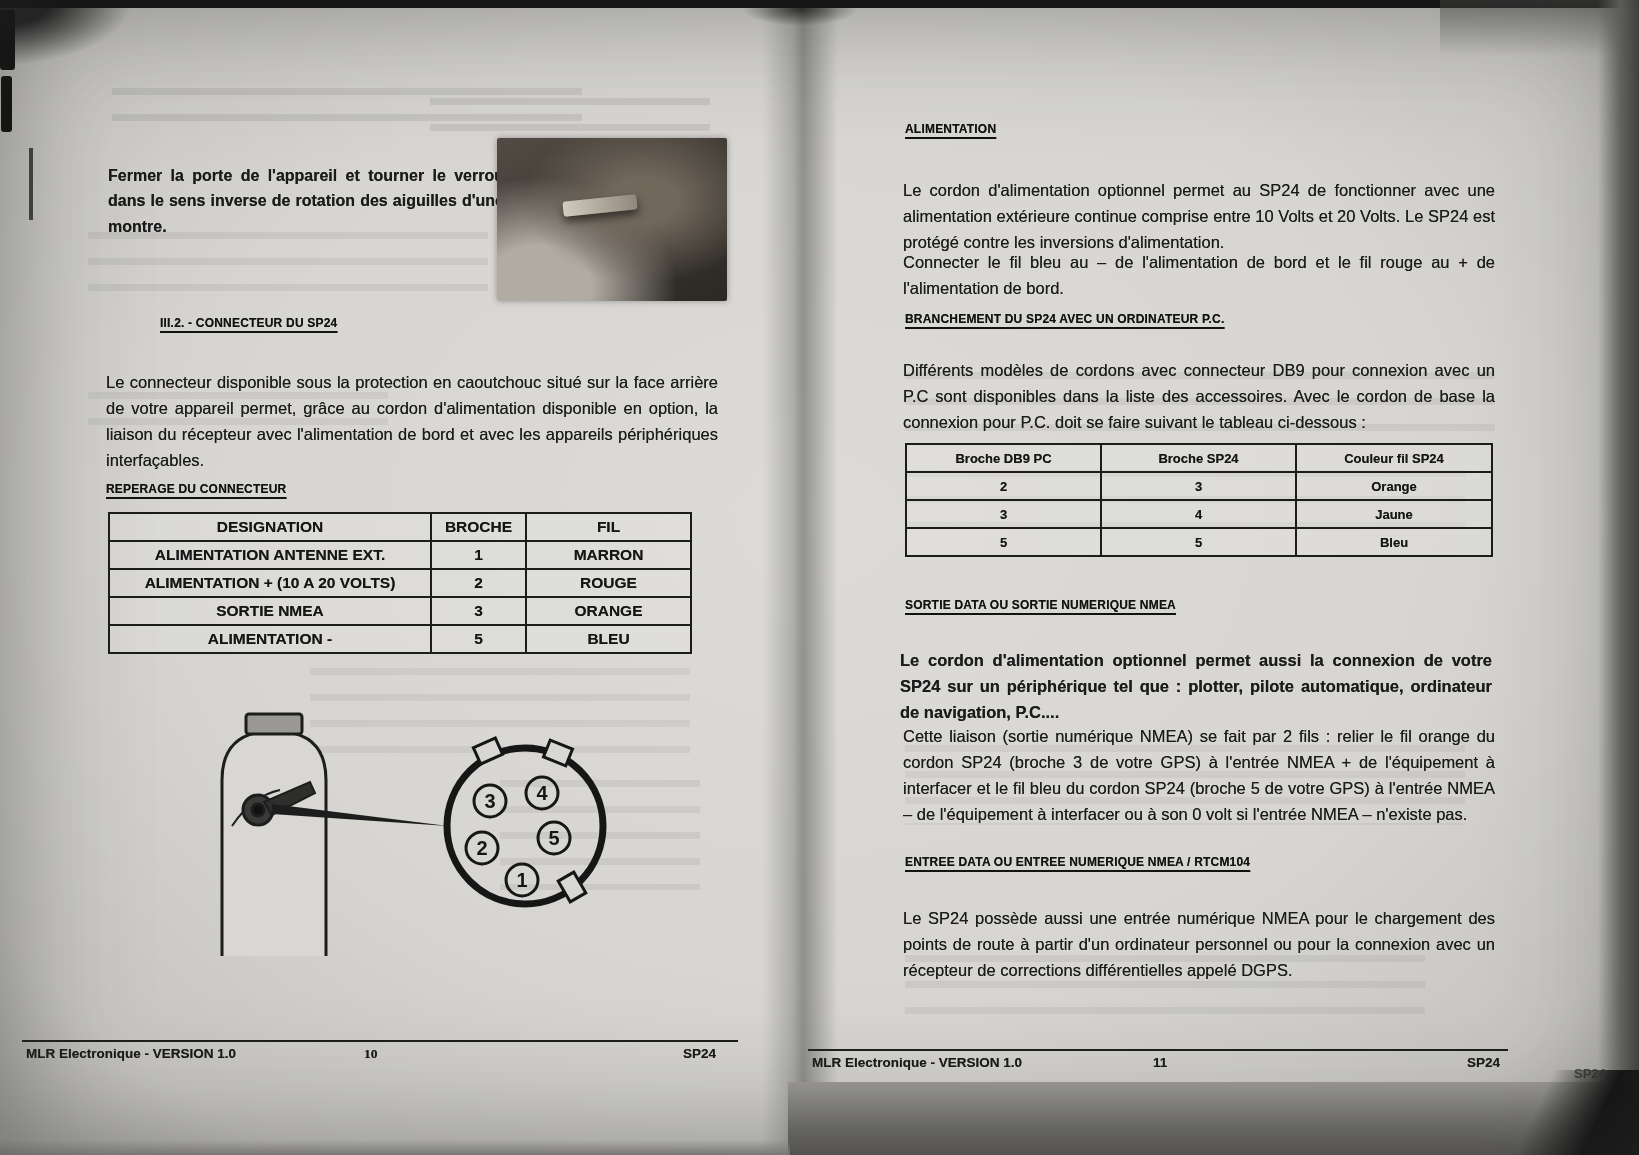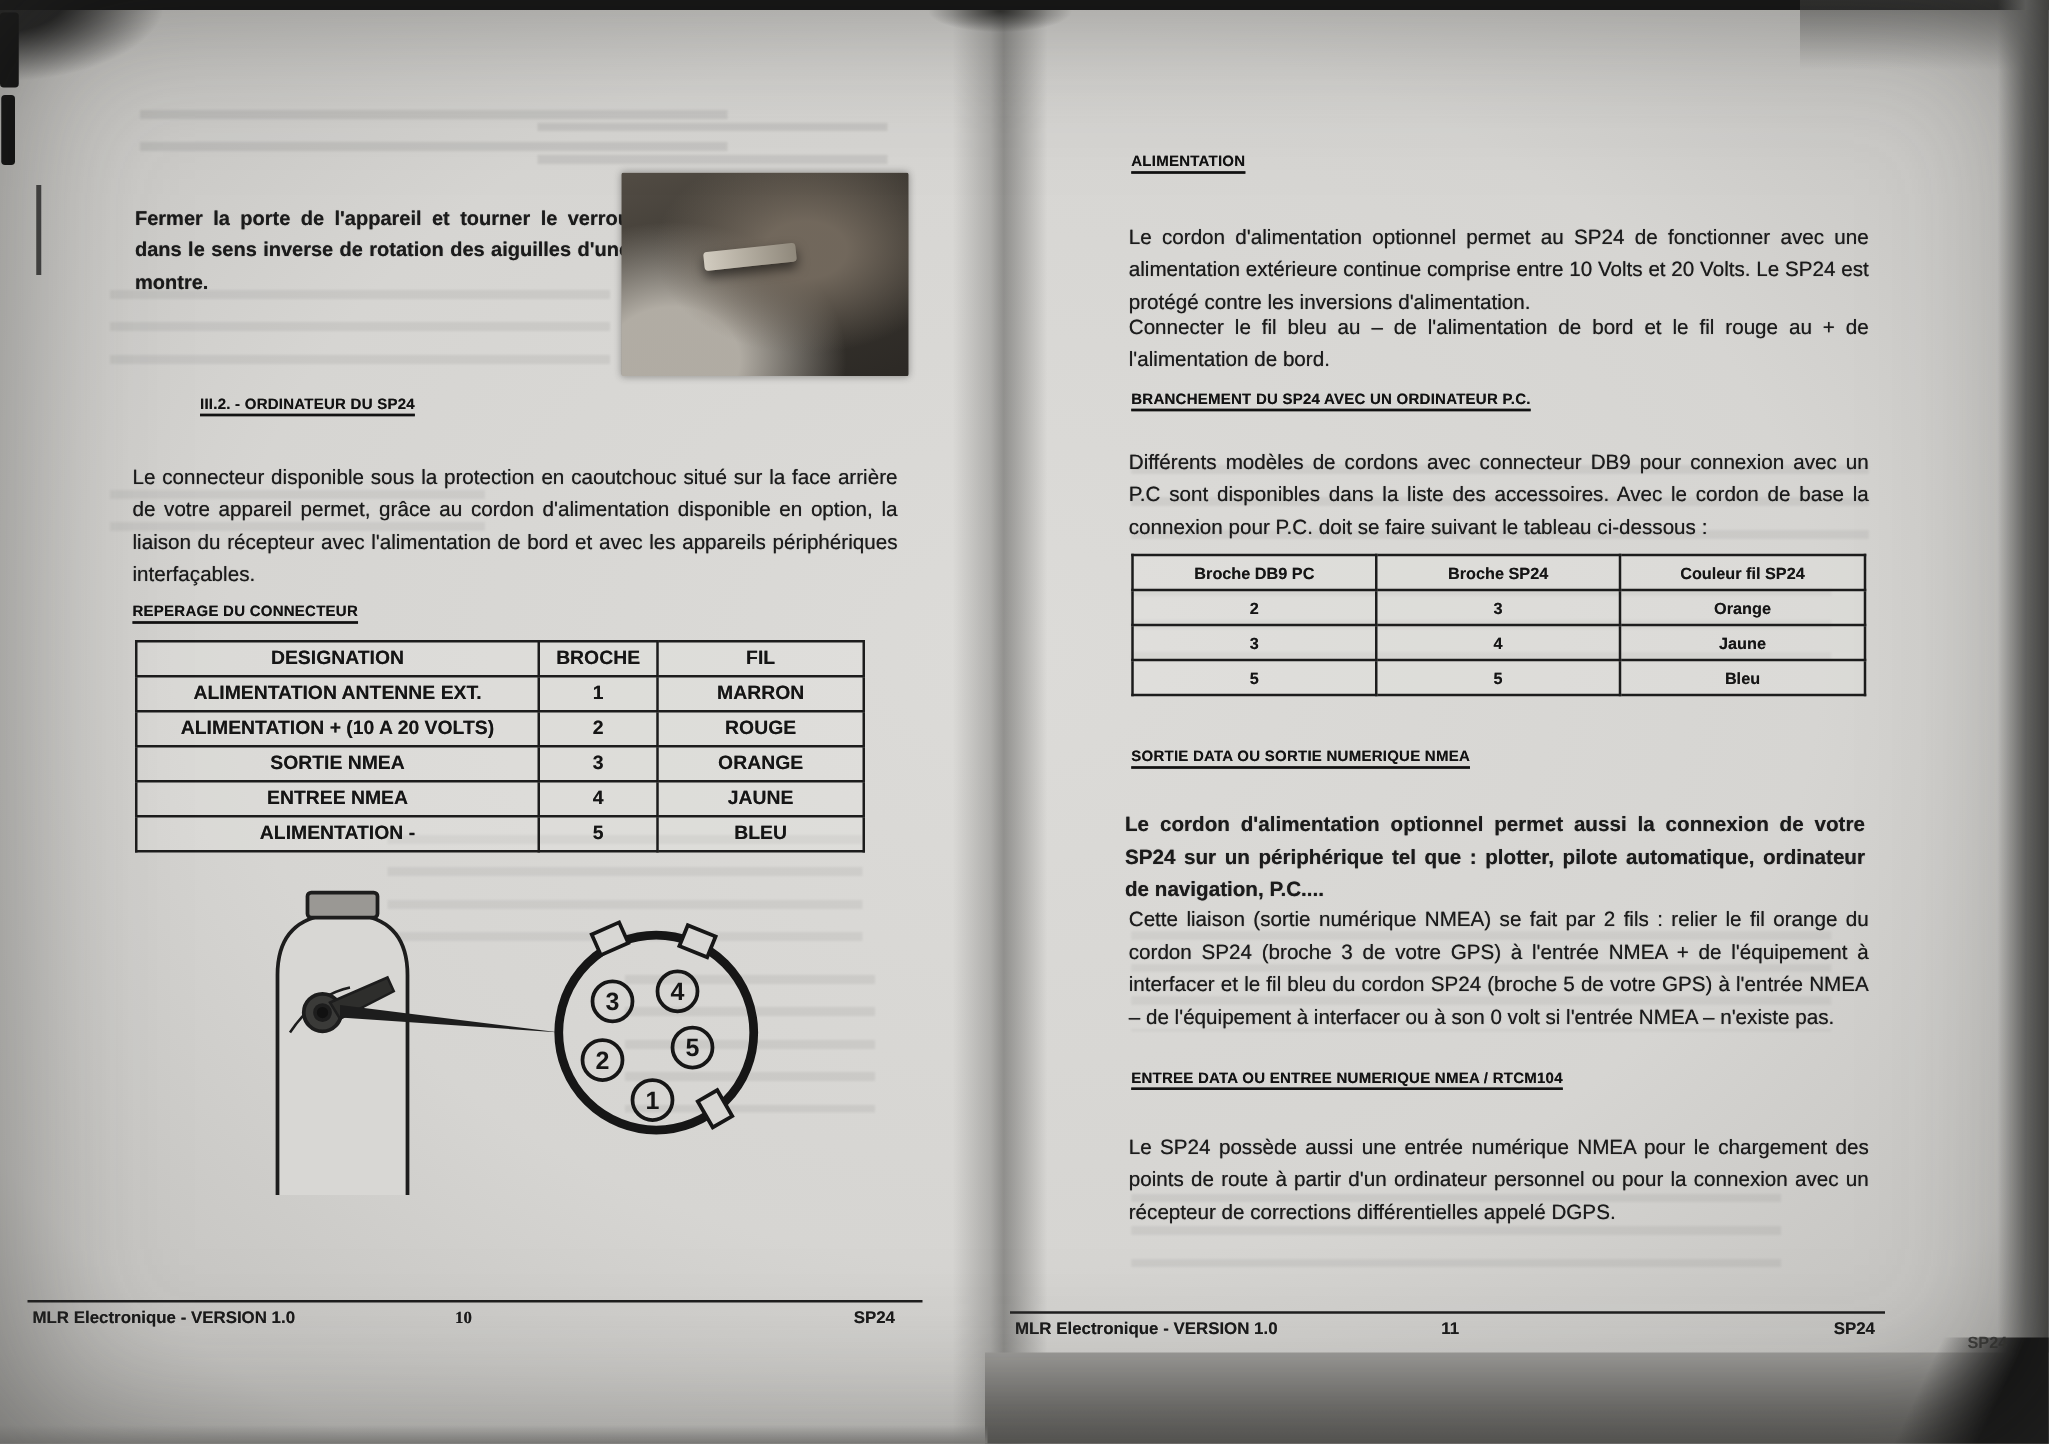--- a/index.html
+++ b/index.html
@@ -74,21 +74,21 @@
 <div class="ghost" style="left:830px;top:1095px;width:420px;height:40px;opacity:.16;"></div>
 
 <section>
 
   <p class="txt bold" style="left:108px;top:147px;width:396px;font-size:16px;">Fermer la porte de l'appareil et tourner le verrou dans le sens inverse de rotation des aiguilles d'une montre.</p>
 
   <div class="photo">
     <div class="slit"></div>
   </div>
 
-  <h2 class="h" style="left:160px;top:306px;">III.2. - ORDINATEUR DU SP24</h2>
+  <h2 class="h" style="left:160px;top:306px;">III.2. - CONNECTEUR DU SP24</h2>
 
   <p class="txt" style="left:106px;top:352px;width:612px;">Le connecteur disponible sous la protection en caoutchouc situé sur la face arrière de votre appareil permet, grâce au cordon d'alimentation disponible en option, la liaison du récepteur avec l'alimentation de bord et avec les appareils périphériques interfaçables.</p>
 
   <h3 class="h" style="left:106px;top:470px;">REPERAGE DU CONNECTEUR</h3>
 
   <table class="t" id="table-connector">
     <colgroup>
         <col style="width:322px">
         <col style="width:95px">
         <col style="width:165px">
@@ -108,25 +108,20 @@
       </tr>
       <tr>
         <td>ALIMENTATION + (10 A 20 VOLTS)</td>
         <td>2</td>
         <td>ROUGE</td>
       </tr>
       <tr>
         <td>SORTIE NMEA</td>
         <td>3</td>
         <td>ORANGE</td>
-      </tr>
-      <tr>
-        <td>ENTREE NMEA</td>
-        <td>4</td>
-        <td>JAUNE</td>
       </tr>
       <tr>
         <td>ALIMENTATION -</td>
         <td>5</td>
         <td>BLEU</td>
       </tr>
     </tbody>
   </table>
 
   <svg class="diagram" viewBox="0 0 490 260">

